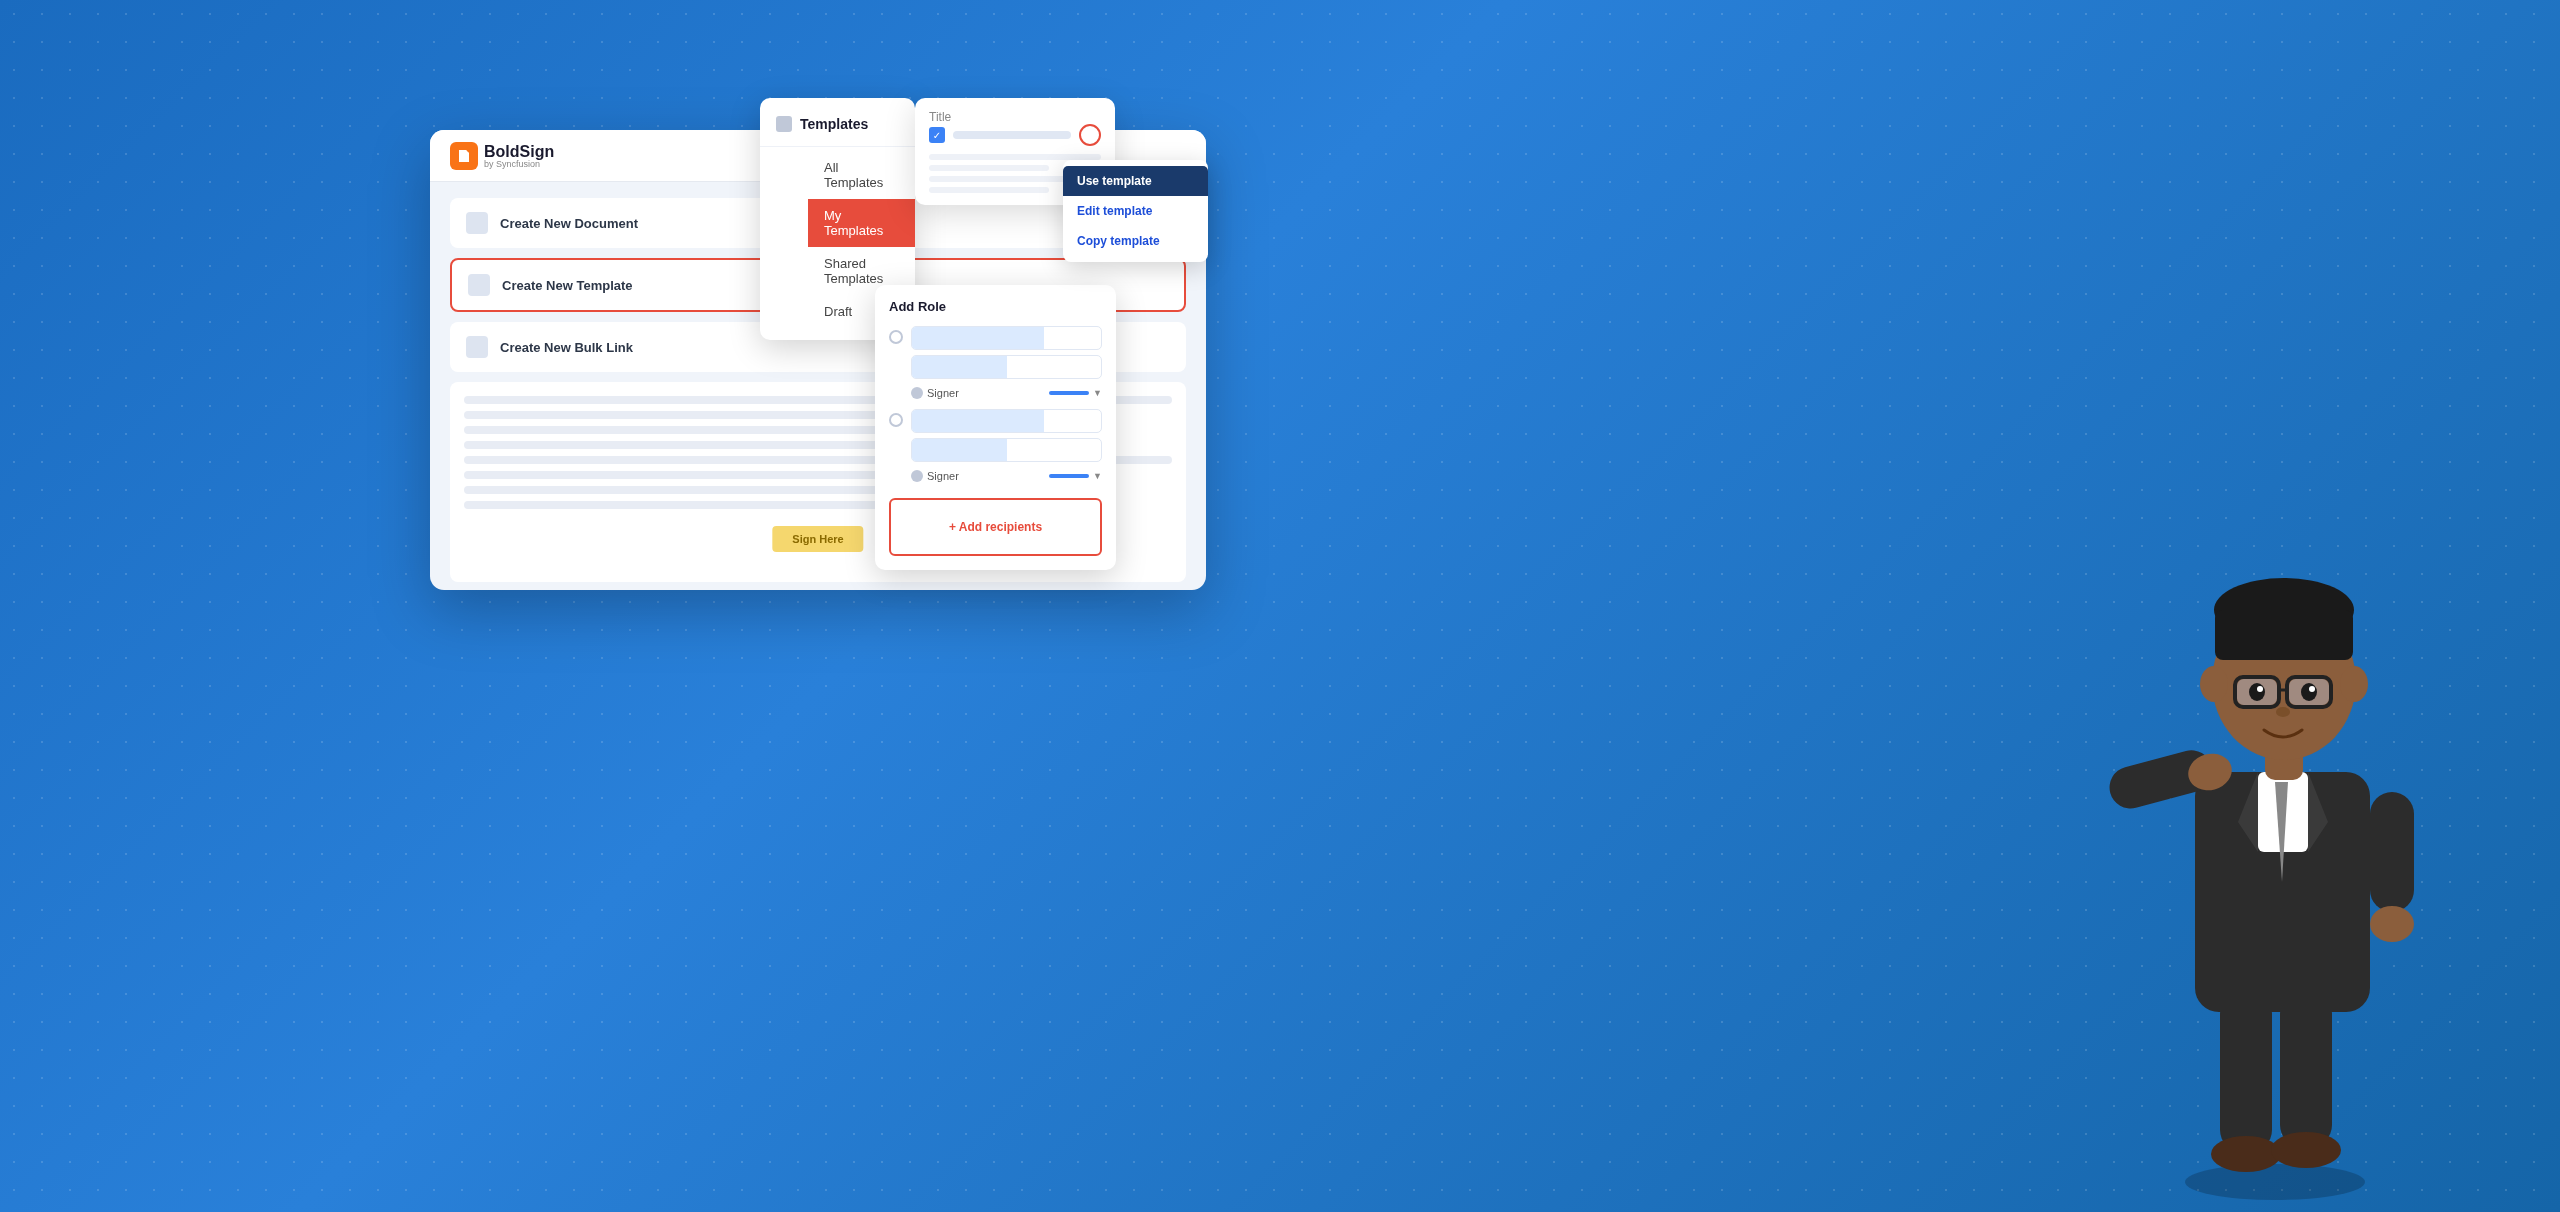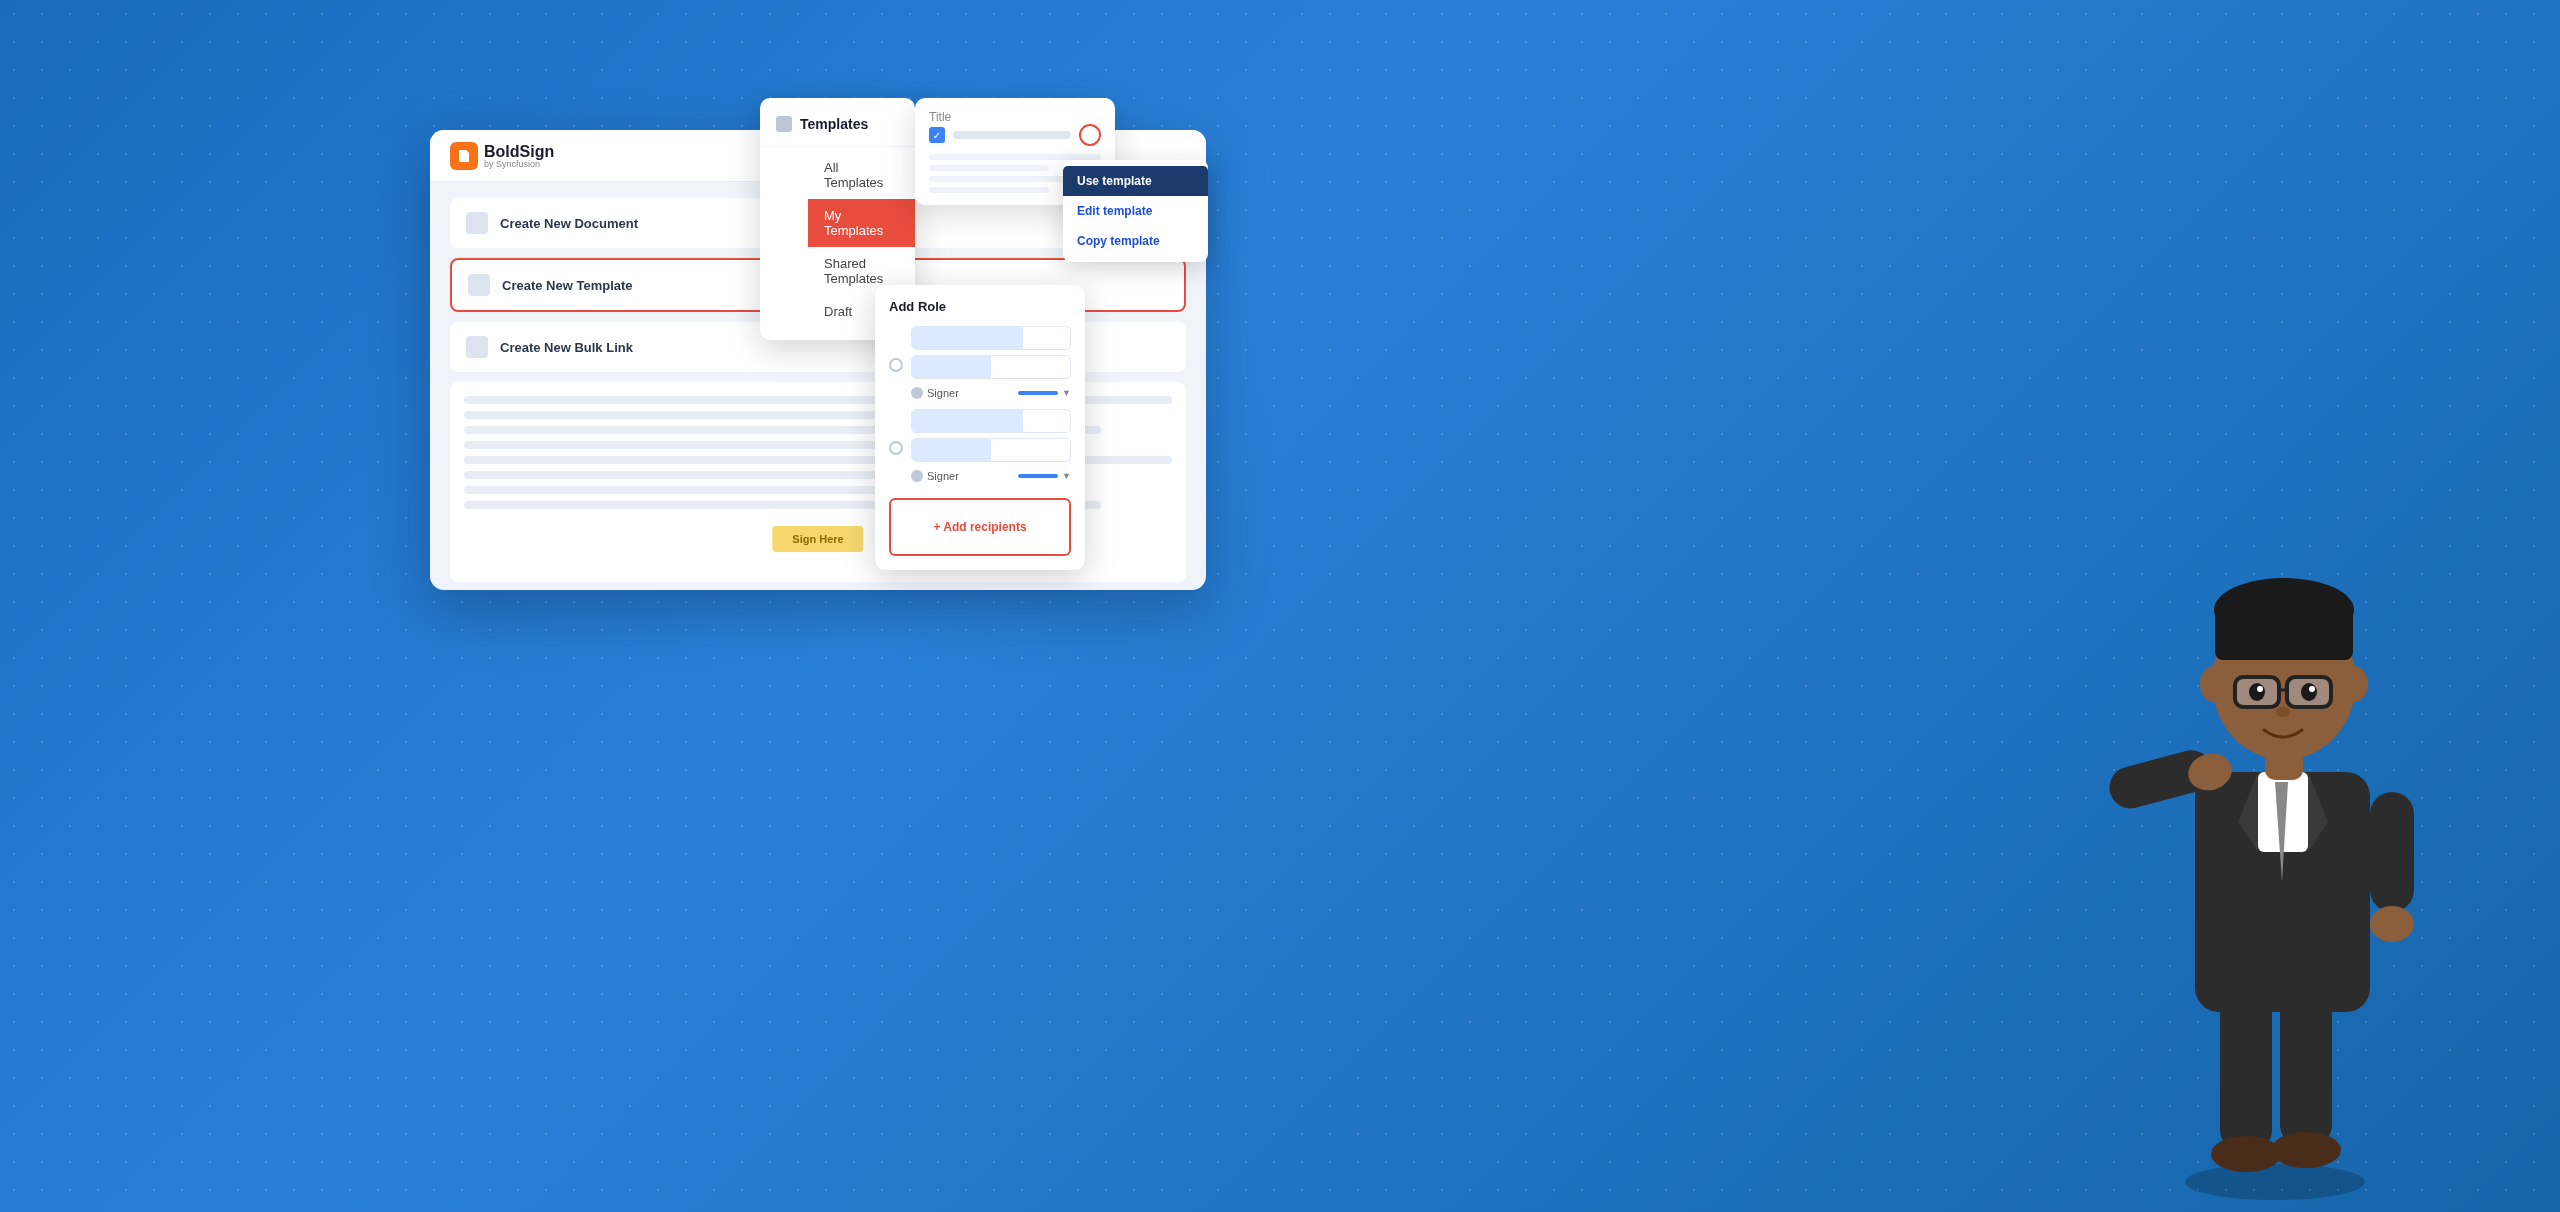--- a/index.html
+++ b/index.html
@@ -313,38 +313,38 @@
       color: #fff;
       border-radius: 5px 5px 0 0;
       font-weight: 600;
     }
 
     
     .add-role-panel {
       position: absolute;
       left: 875px;
       top: 285px;
-      width: 210px;
+      width: 241px;
       background: #fff;
       border-radius: 10px;
       box-shadow: 0 8px 32px rgba(0,0,0,0.18);
       padding: 14px;
       z-index: 15;
     }
 
     .add-role-title {
       font-size: 13px;
       font-weight: 600;
       color: #1a1a2e;
       margin-bottom: 12px;
     }
 
     .role-recipient {
       display: flex;
-      align-items: center;
+      align-items: flex-start;
       gap: 8px;
       margin-bottom: 10px;
     }
 
     .role-dot {
       width: 14px;
       height: 14px;
       border: 2px solid #c0c8d8;
       border-radius: 50%;
       flex-shrink: 0;

